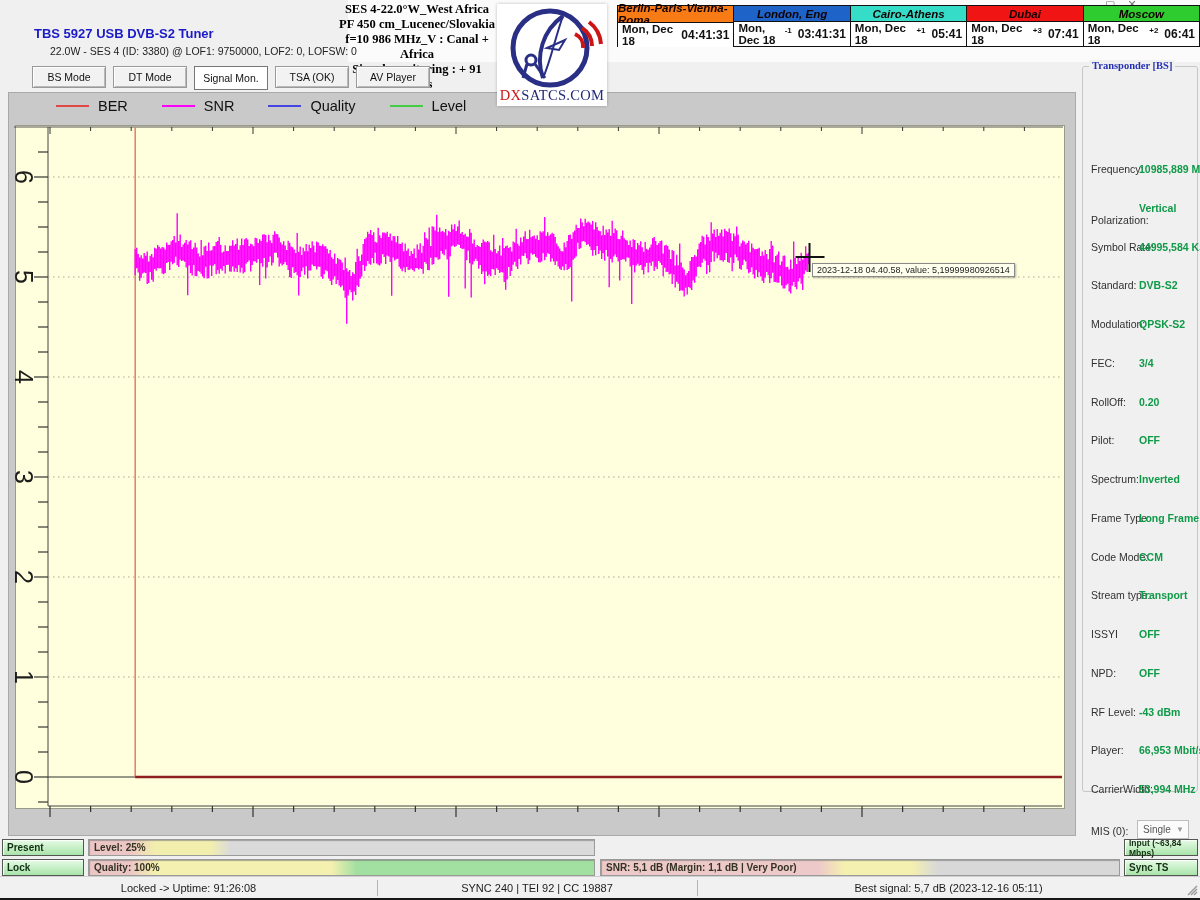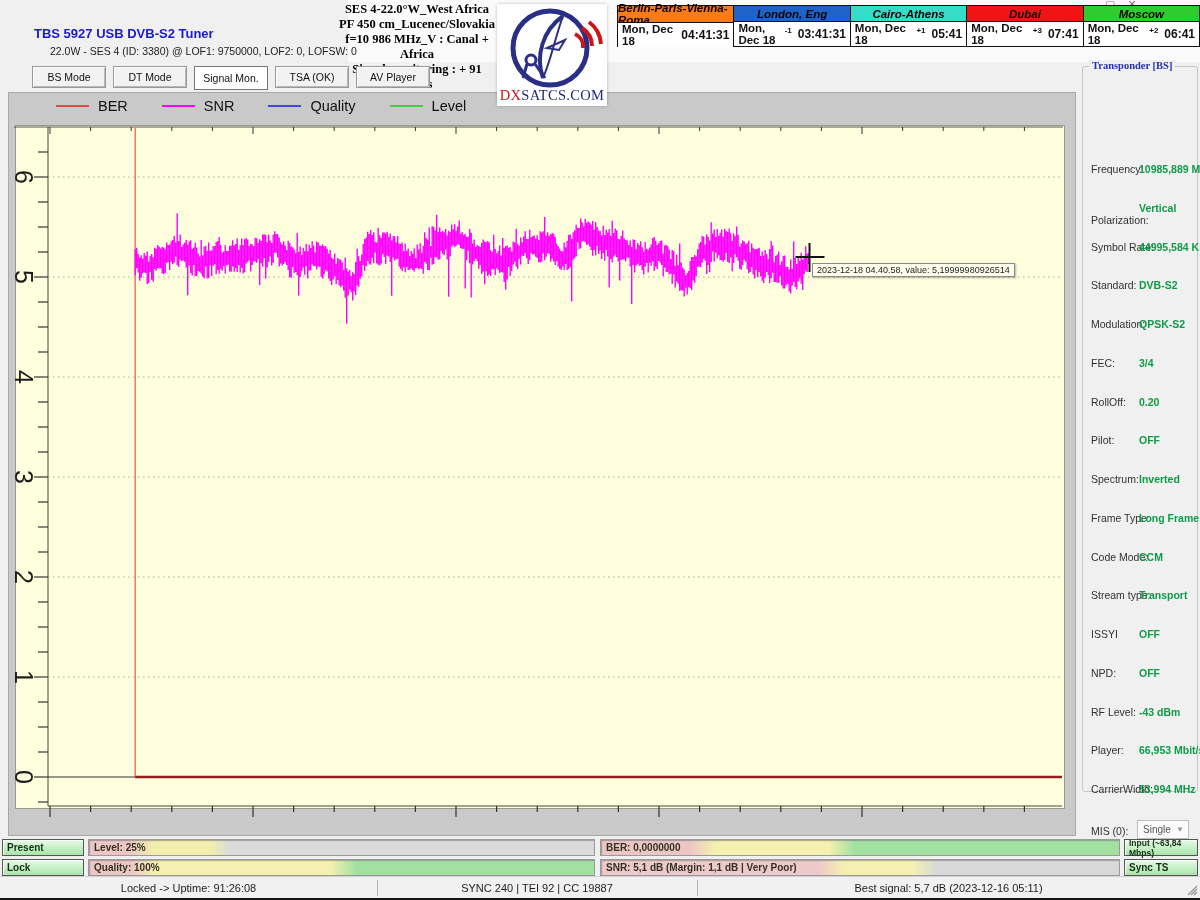--- a/index.html
+++ b/index.html
@@ -338,23 +338,20 @@
       <span id="mis-chev">▼</span>
     </div>
   </div>
 
   <div class="gbtn" style="left:2px;top:839px;width:82px;">
       <span>Present</span>
     </div>
   <div class="bar" id="bar-level" style="left:88px;top:839px;width:507px;">
       <span>Level: 25%</span>
     </div>
-  <div class="bar" id="bar-ber" style="left:600px;top:839px;width:520px;">
-      <span>BER: 0,0000000</span>
-    </div>
   <div class="gbtn" style="left:1124px;top:839px;width:74px;font-size:8.5px;">
       <span>Input (~63,84 Mbps)</span>
     </div>
 
   <div class="gbtn" style="left:2px;top:859px;width:82px;">
       <span>Lock</span>
     </div>
   <div class="bar" id="bar-quality" style="left:88px;top:859px;width:507px;">
       <span>Quality: 100%</span>
     </div>

